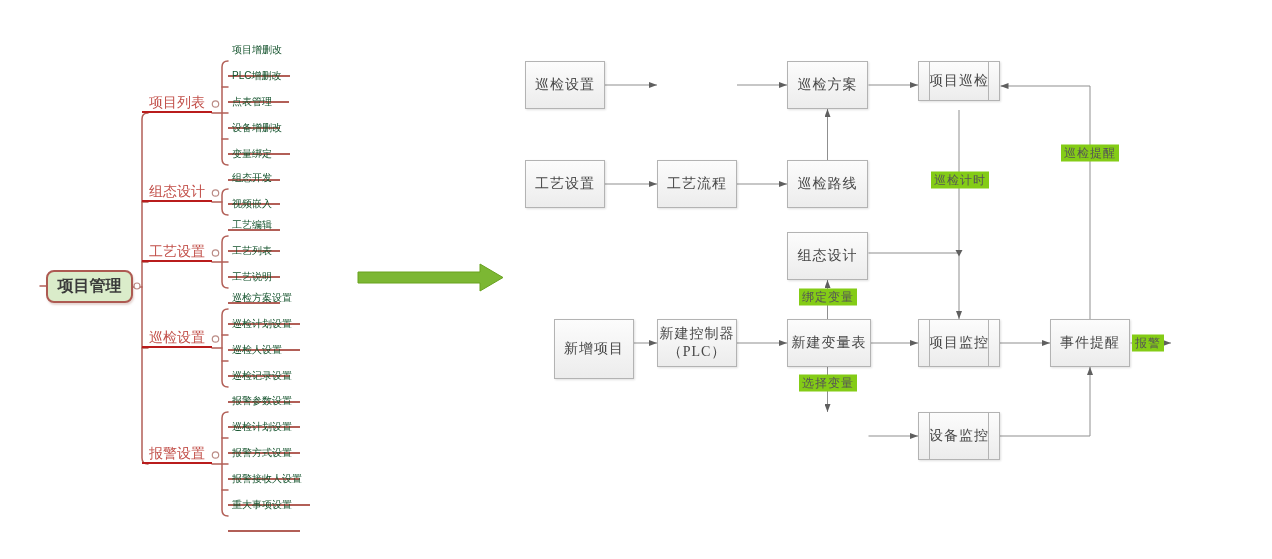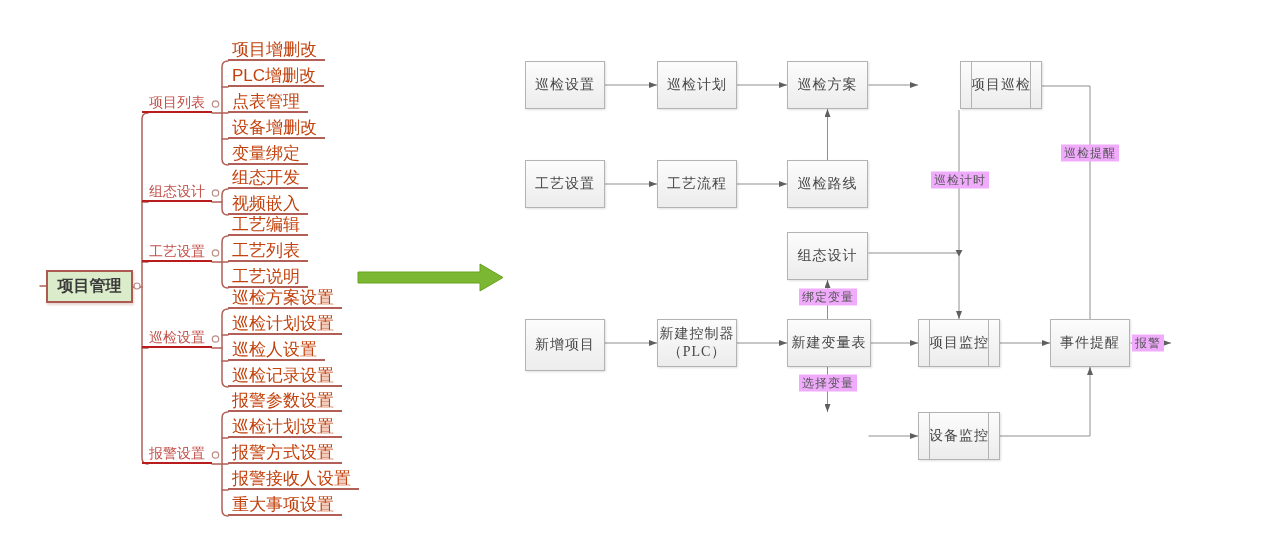--- a/index.html
+++ b/index.html
@@ -2,42 +2,42 @@
 <html><head>
 <meta charset="utf-8">
 <style>
   html,body{margin:0;padding:0;background:#fff;}
   .stage{position:relative;width:1272px;height:559px;background:#fff;overflow:hidden;
          font-family:"Liberation Sans",sans-serif;}
   .wires{position:absolute;left:0;top:0;}
 
   
   .mm-root{position:absolute;left:46px;top:270px;width:87px;height:33px;box-sizing:border-box;
-           background:#daecca;border:2px solid #ad5a52;border-radius:0;
+           background:#daecca;border:2px solid #ad5a52;border-radius:8px;
            display:flex;align-items:center;justify-content:center;
            font-weight:bold;font-size:16px;color:#3a3a3a;
            box-shadow:1px 2px 2px rgba(150,90,80,.25);}
   .mm-branch{position:absolute;left:142px;width:70px;text-align:center;white-space:nowrap;
              font-size:14px;line-height:17px;color:#c2504a;
              border-bottom:2px solid #b91c1c;}
   .mm-child{position:absolute;left:228px;white-space:nowrap;
-            font-size:17px;line-height:19px;color:#c2410c;
-            padding:0 8px 0 4px;border-bottom:2px solid #b25f57;}
+            font-size:10px;line-height:19px;color:#14532d;
+            padding:0 8px 16px 4px;border-bottom:2px solid #b25f57;}
 
   
   .fb{position:absolute;box-sizing:border-box;border:1px solid #b3b3b3;
       background:linear-gradient(180deg,#fcfcfc 0%,#ececec 100%);
       box-shadow:1px 1px 2px rgba(0,0,0,.12);
       display:flex;flex-direction:column;align-items:center;justify-content:center;
       font-family:"Liberation Serif",serif;font-size:14px;letter-spacing:1px;color:#474747;}
   .fb span{display:block;text-align:center;line-height:18px;}
   .fb.sub::before,.fb.sub::after{content:"";position:absolute;top:0;bottom:0;width:1px;background:#b3b3b3;}
   .fb.sub::before{left:10px;}
   .fb.sub::after{right:10px;}
-  .el{position:absolute;transform:translate(-50%,-50%);background:#f0abfc;padding:0 3px;
+  .el{position:absolute;transform:translate(-50%,-50%);background:#84cc16;padding:0 3px;
       font-family:"Liberation Serif",serif;font-size:12px;letter-spacing:1px;color:#555;
       white-space:nowrap;}
 </style>
 </head>
 <body>
 
 <div class="stage">
 
   <svg class="wires" width="1272" height="559" viewBox="0 0 1272 559">
     <defs>
@@ -136,42 +136,39 @@
 
   <div class="mm-child" style="top:391px">报警参数设置</div>
   <div class="mm-child" style="top:417px">巡检计划设置</div>
   <div class="mm-child" style="top:443px">报警方式设置</div>
   <div class="mm-child" style="top:469px">报警接收人设置</div>
   <div class="mm-child" style="top:495px">重大事项设置</div>
 
   <div class="fb" style="left:525px;top:61px;width:80px;height:48px">
       <span>巡检设置</span>
     </div>
-  <div class="fb" style="left:657px;top:61px;width:80px;height:48px">
-      <span>巡检计划</span>
-    </div>
   <div class="fb" style="left:787px;top:61px;width:81px;height:48px">
       <span>巡检方案</span>
     </div>
-  <div class="fb sub" style="left:960px;top:61px;width:82px;height:48px">
+  <div class="fb sub" style="left:918px;top:61px;width:82px;height:40px">
       <span>项目巡检</span>
     </div>
   <div class="fb" style="left:525px;top:160px;width:80px;height:48px">
       <span>工艺设置</span>
     </div>
   <div class="fb" style="left:657px;top:160px;width:80px;height:48px">
       <span>工艺流程</span>
     </div>
   <div class="fb" style="left:787px;top:160px;width:81px;height:48px">
       <span>巡检路线</span>
     </div>
   <div class="fb" style="left:787px;top:232px;width:81px;height:48px">
       <span>组态设计</span>
     </div>
-  <div class="fb" style="left:525px;top:319px;width:80px;height:52px">
+  <div class="fb" style="left:554px;top:319px;width:80px;height:60px">
       <span>新增项目</span>
     </div>
   <div class="fb" style="left:657px;top:319px;width:80px;height:48px">
       <span>新建控制器</span>
       <span>（PLC）</span>
     </div>
   <div class="fb" style="left:787px;top:319px;width:84px;height:48px">
       <span>新建变量表</span>
     </div>
   <div class="fb sub" style="left:918px;top:319px;width:82px;height:48px">

